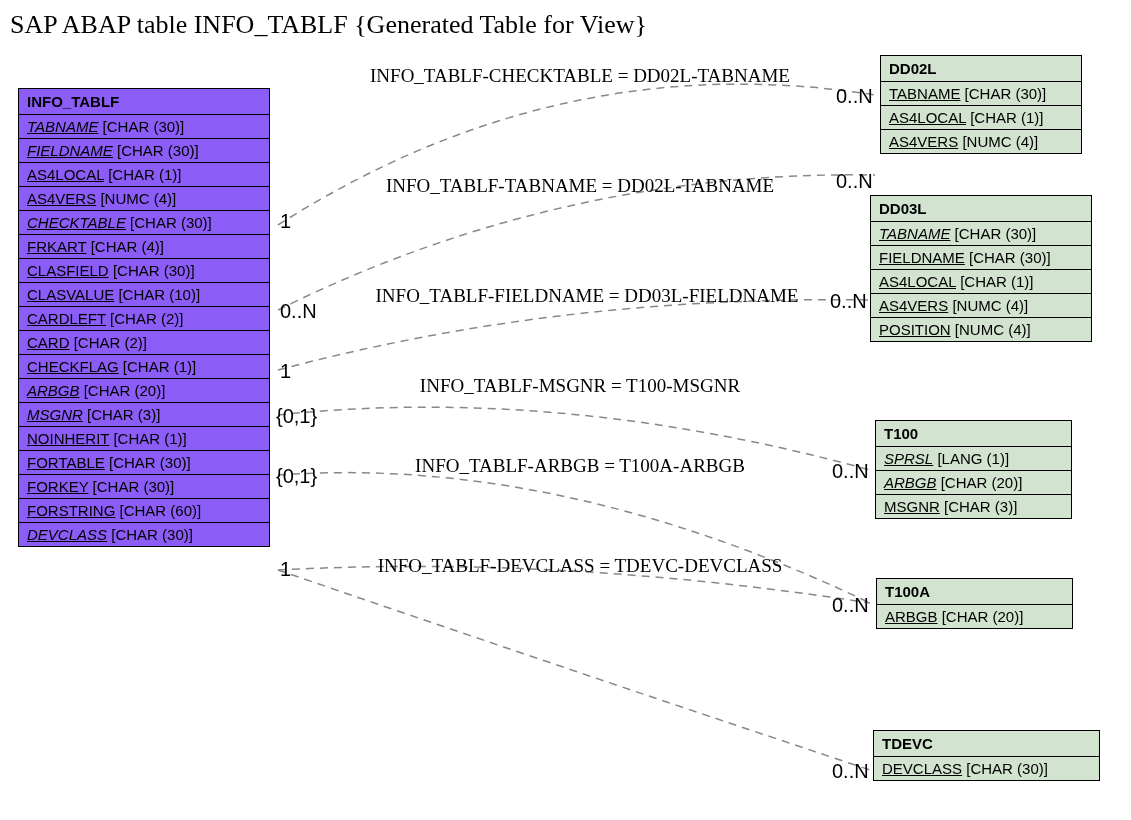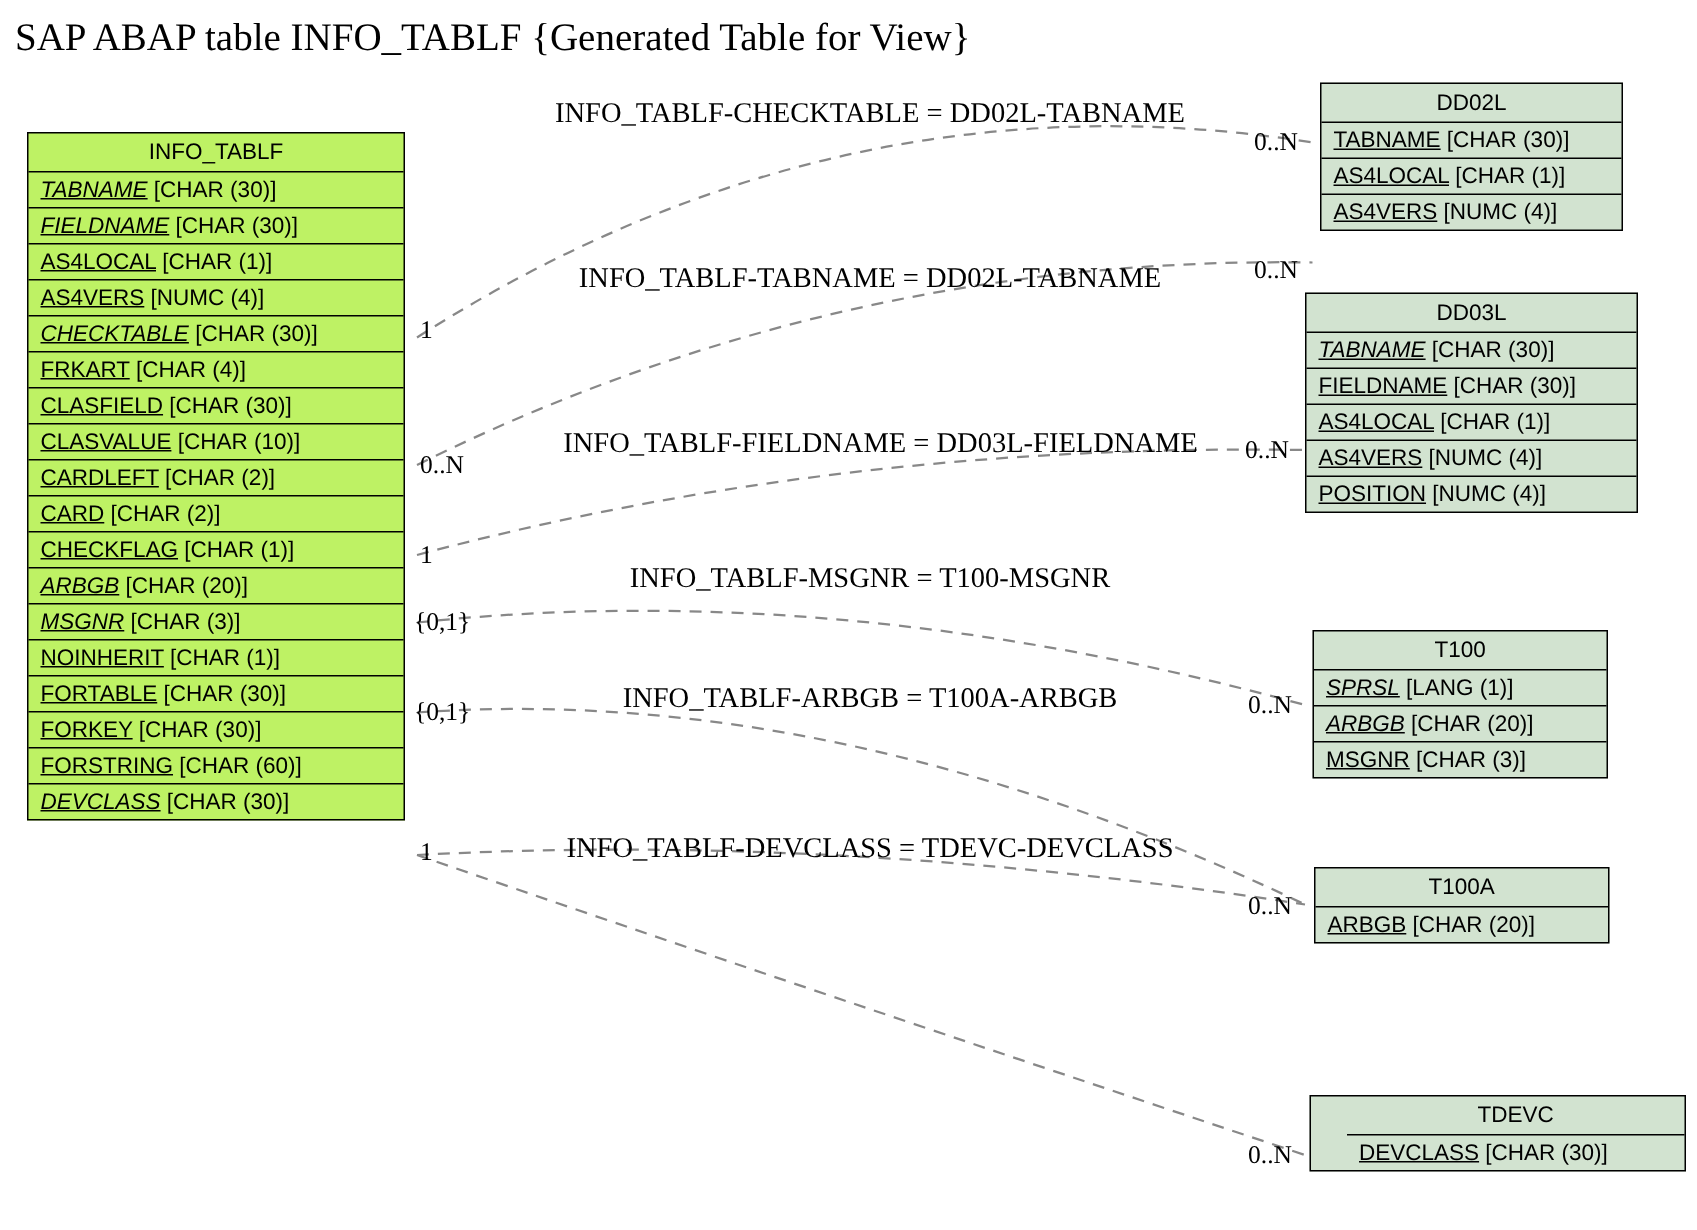--- a/index.html
+++ b/index.html
@@ -17,46 +17,45 @@
     position: absolute;
     top: 10px;
     left: 10px;
   }
   .entity {
     position: absolute;
     border: 1px solid #000;
     font-size: 15px;
   }
   .entity-header {
-    font-weight: normal;
-    text-align: center;
+    font-weight: bold;
     padding: 4px 8px;
     border-bottom: 1px solid #000;
   }
   .entity-row {
     padding: 3px 8px;
     border-bottom: 1px solid #000;
   }
   .entity-row:last-child {
     border-bottom: none;
   }
-  .main-entity { background: #bef264; }
+  .main-entity { background: #8b5cf6; }
   .ref-entity  { background: #d2e3d0; }
   .fieldname { text-decoration: underline; }
   .italic { font-style: italic; }
   .rel-label {
     position: absolute;
     font-family: serif;
     font-size: 19px;
     text-align: center;
   }
   .card {
     position: absolute;
-    font-family: Liberation Serif, serif;
-    font-size: 17px;
+    font-family: Liberation Sans, sans-serif;
+    font-size: 20px;
   }
   svg.connectors {
     position: absolute;
     top: 0; left: 0;
     width: 1131px; height: 820px;
     pointer-events: none;
   }
   svg.connectors path {
     fill: none;
     stroke: #888;
@@ -124,21 +123,21 @@
 <div class="entity ref-entity" id="ref-2" style="left:875px; top:420px; width:195px;">
   <div class="entity-header">T100</div>
 <div class="entity-row"><span class="fieldname italic">SPRSL</span> <span>[LANG (1)]</span></div>
     <div class="entity-row"><span class="fieldname italic">ARBGB</span> <span>[CHAR (20)]</span></div>
     <div class="entity-row"><span class="fieldname">MSGNR</span> <span>[CHAR (3)]</span></div>
   </div>
 <div class="entity ref-entity" id="ref-3" style="left:876px; top:578px; width:195px;">
   <div class="entity-header">T100A</div>
 <div class="entity-row"><span class="fieldname">ARBGB</span> <span>[CHAR (20)]</span></div>
   </div>
-<div class="entity ref-entity" id="ref-4" style="left:873px; top:730px; width:225px;padding-left:24px;">
+<div class="entity ref-entity" id="ref-4" style="left:873px; top:730px; width:225px;">
   <div class="entity-header">TDEVC</div>
 <div class="entity-row"><span class="fieldname">DEVCLASS</span> <span>[CHAR (30)]</span></div>
   </div>
 
 <div class="rel-label" style="left:320px; top:65px; width:520px;">INFO_TABLF-CHECKTABLE = DD02L-TABNAME</div>
 <div class="rel-label" style="left:320px; top:175px; width:520px;">INFO_TABLF-TABNAME = DD02L-TABNAME</div>
 <div class="rel-label" style="left:327px; top:285px; width:520px;">INFO_TABLF-FIELDNAME = DD03L-FIELDNAME</div>
 <div class="rel-label" style="left:320px; top:375px; width:520px;">INFO_TABLF-MSGNR = T100-MSGNR</div>
 <div class="rel-label" style="left:320px; top:455px; width:520px;">INFO_TABLF-ARBGB = T100A-ARBGB</div>
 <div class="rel-label" style="left:320px; top:555px; width:520px;">INFO_TABLF-DEVCLASS = TDEVC-DEVCLASS</div>

